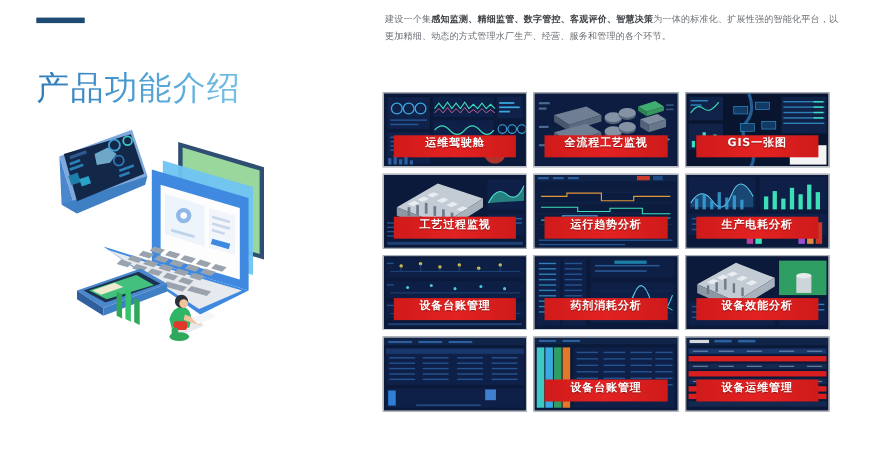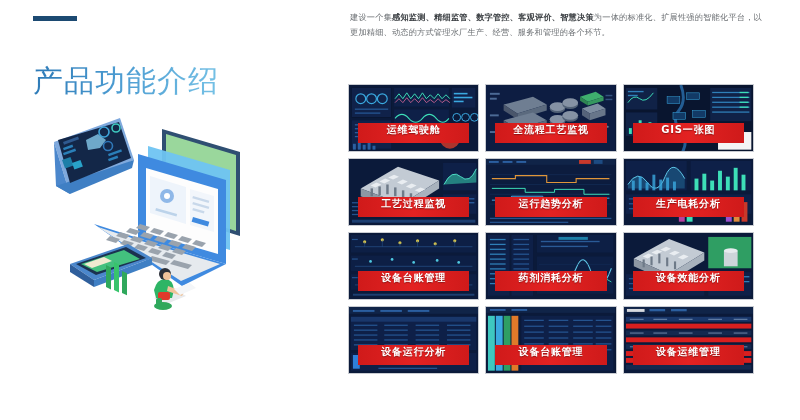--- a/index.html
+++ b/index.html
@@ -675,23 +675,20 @@
             <rect x="68" y="38" width="24" height="1.3"></rect>
             <rect x="100" y="38" width="24" height="1.3"></rect>
         </g>
         <rect x="2" y="47" width="128" height="18" fill="#0e2048"></rect>
         <rect x="4" y="49" width="7" height="14" fill="#2f7fd8"></rect>
         <rect x="94" y="48" width="10" height="10" fill="#3f7fd0"></rect>
         <g fill="#24538f">
             <rect x="30" y="62" width="60" height="1.3"></rect>
           </g>
       </svg>
-      <div class="card-banner">
-        <span class="card-banner-label">设备运行分析</span>
-      </div>
     </div>
 
     <div class="card">
       <svg class="card-canvas" viewBox="0 0 132 68" preserveAspectRatio="none">
         <rect width="132" height="68" fill="#0b1a3a"></rect>
         <rect x="0" y="0" width="132" height="6" fill="#102448"></rect>
         <g fill="#2b5fa0">
             <rect x="4" y="2" width="16" height="2"></rect>
             <rect x="26" y="2" width="16" height="2"></rect>
           </g>

